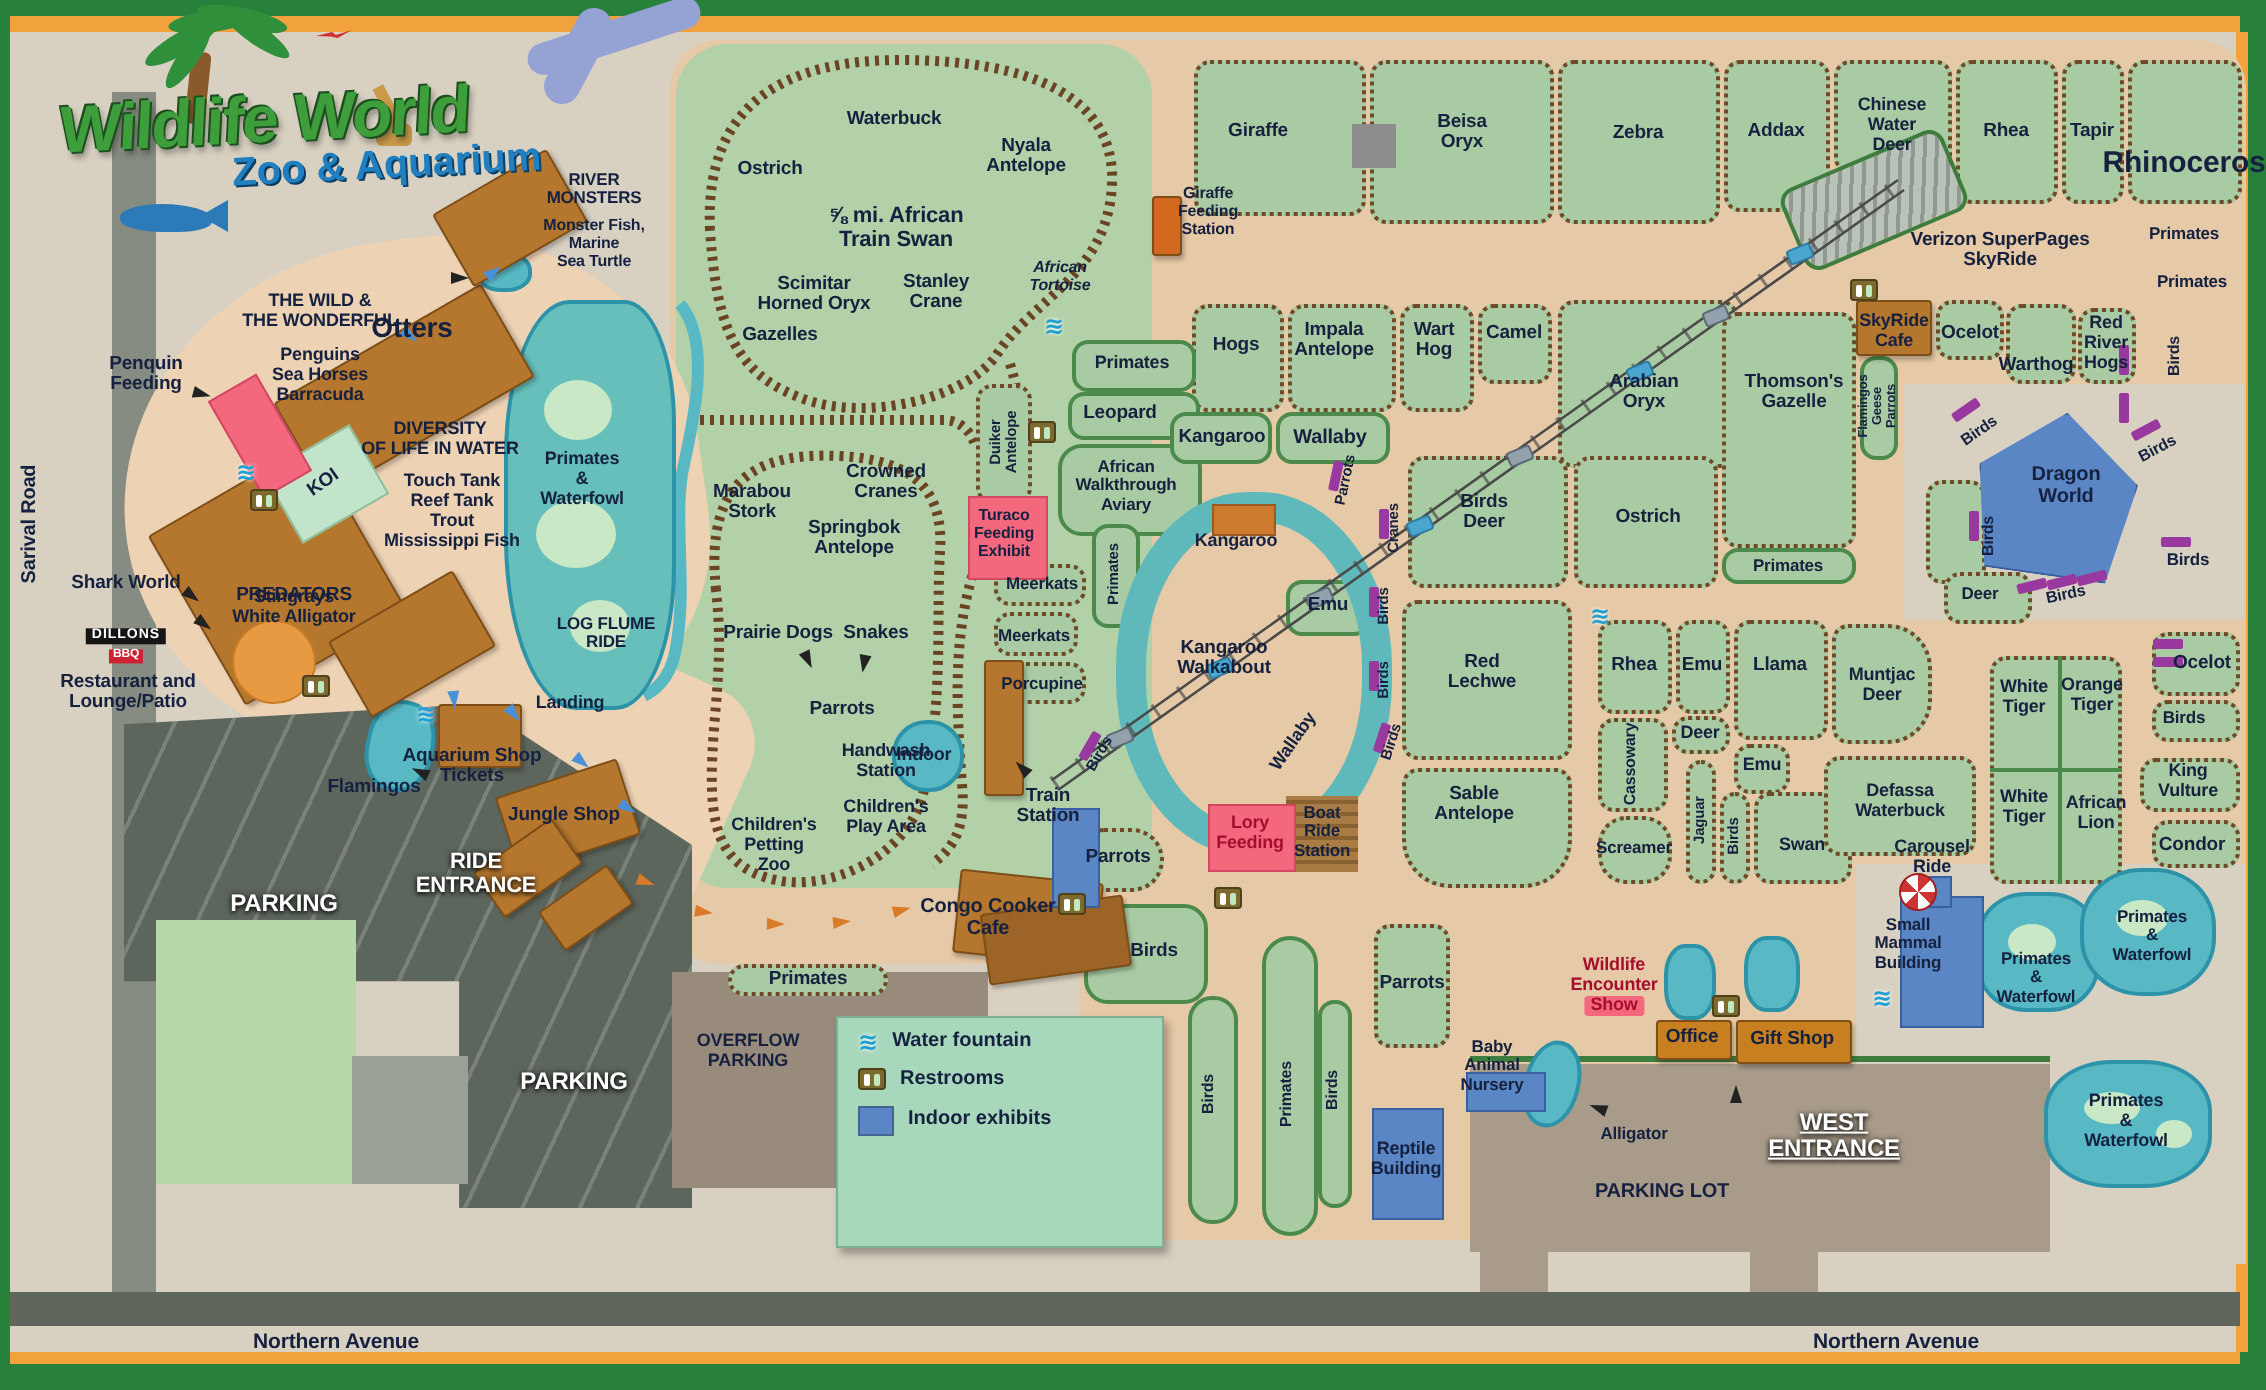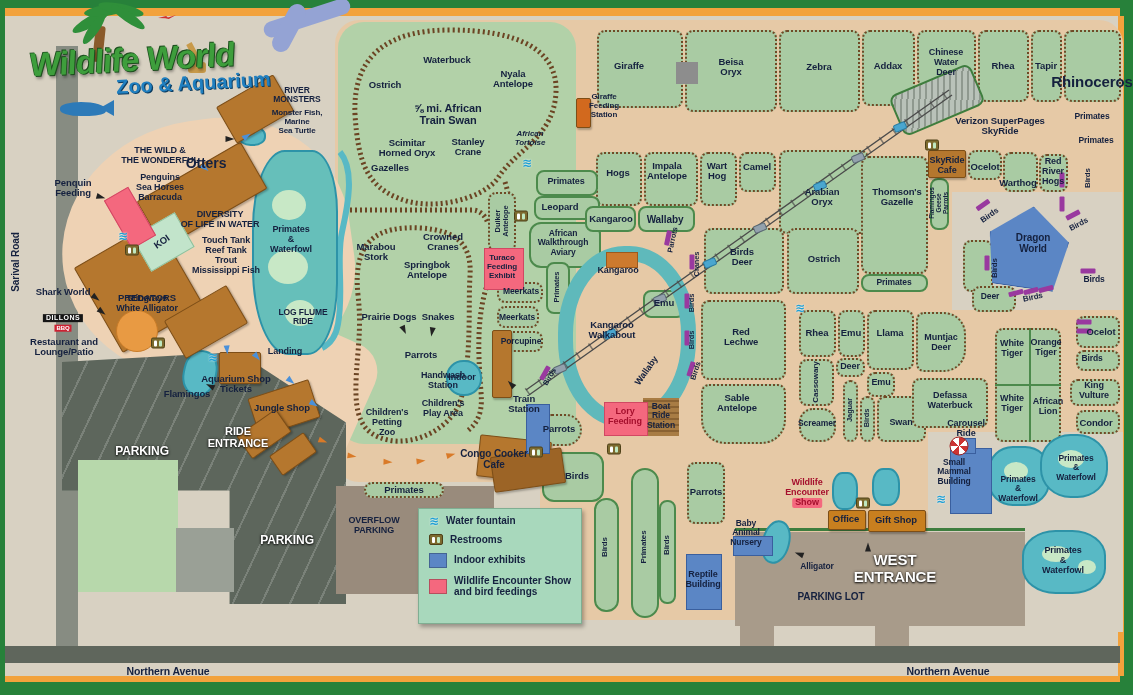--- a/index.html
+++ b/index.html
@@ -227,25 +227,20 @@
     <div class="lg-row">
       <span class="ic-wc" style="position:static">
           <i></i>
           <i></i>
         </span>
       <span class="lbl2">Restrooms</span>
     </div>
     <div class="lg-row">
       <span class="sw" style="background:#5b86c5"></span>
       <span class="lbl2">Indoor exhibits</span>
-    </div>
-    <div class="lg-row">
-      <span class="sw" style="background:#f4687e"></span>
-      <span class="lbl2">Wildlife Encounter Show
-and bird feedings</span>
     </div>
   </div>
 
   <div class="abs" style="left:94px;top:26px;width:10px;height:36px;background:#8a5a2a;border-radius:3px;transform:rotate(6deg);z-index:39"></div>
   <div class="abs" style="left:70px;top:16px;width:42px;height:11px;background:#2f8f3a;border-radius:50%;transform:rotate(-30deg);z-index:39"></div>
   <div class="abs" style="left:84px;top:5px;width:44px;height:11px;background:#2f8f3a;border-radius:50%;transform:rotate(-8deg);z-index:39"></div>
   <div class="abs" style="left:98px;top:4px;width:46px;height:11px;background:#2f8f3a;border-radius:50%;transform:rotate(12deg);z-index:39"></div>
   <div class="abs" style="left:108px;top:12px;width:40px;height:10px;background:#2f8f3a;border-radius:50%;transform:rotate(35deg);z-index:39"></div>
   <div class="abs" style="left:76px;top:24px;width:36px;height:10px;background:#2f8f3a;border-radius:50%;transform:rotate(-55deg);z-index:39"></div>
   <div class="abs" style="left:158px;top:12px;width:18px;height:10px;background:#d03030;clip-path:polygon(0 60%,45% 40%,55% 55%,100% 30%,60% 70%,40% 62%);z-index:39"></div>
@@ -499,21 +494,21 @@
 Animal
 Nursery</div>
     <div class="lbl " style="left: 703px; top: 580px; font-size: 9px; transform: translate(-50%, -50%) rotate(0deg);">Reptile
 Building</div>
     <div class="lbl " style="left: 817px; top: 567px; font-size: 8.5px; transform: translate(-50%, -50%) rotate(0deg);">Alligator</div>
     <div class="lbl maroon" style="left: 807px; top: 488px; font-size: 9px; transform: translate(-50%, -50%) rotate(0deg);">Wildlife
 Encounter</div>
     <div class="lbl maroon pinkChip" style="left: 807px; top: 503px; font-size: 9px; transform: translate(-50%, -50%) rotate(0deg);">Show</div>
     <div class="lbl " style="left: 846px; top: 519px; font-size: 9.5px; transform: translate(-50%, -50%) rotate(0deg);">Office</div>
     <div class="lbl " style="left: 896px; top: 520px; font-size: 9.5px; transform: translate(-50%, -50%) rotate(0deg);">Gift Shop</div>
-    <div class="lbl w" style="left: 895px; top: 568px; font-size: 15px; transform: translate(-50%, -50%) rotate(0deg);">WEST
+    <div class="lbl w" style="left: 917px; top: 568px; font-size: 12px; transform: translate(-50%, -50%) rotate(0deg); text-decoration: underline;">WEST
 ENTRANCE</div>
     <div class="lbl " style="left: 831px; top: 596px; font-size: 10px; transform: translate(-50%, -50%) rotate(0deg);">PARKING LOT</div>
     <div class="lbl " style="left: 954px; top: 472px; font-size: 8.5px; transform: translate(-50%, -50%) rotate(0deg);">Small
 Mammal
 Building</div>
     <div class="lbl " style="left: 1018px; top: 489px; font-size: 8.5px; transform: translate(-50%, -50%) rotate(0deg);">Primates
 &amp;
 Waterfowl</div>
     <div class="lbl " style="left: 1076px; top: 468px; font-size: 8.5px; transform: translate(-50%, -50%) rotate(0deg);">Primates
 &amp;

